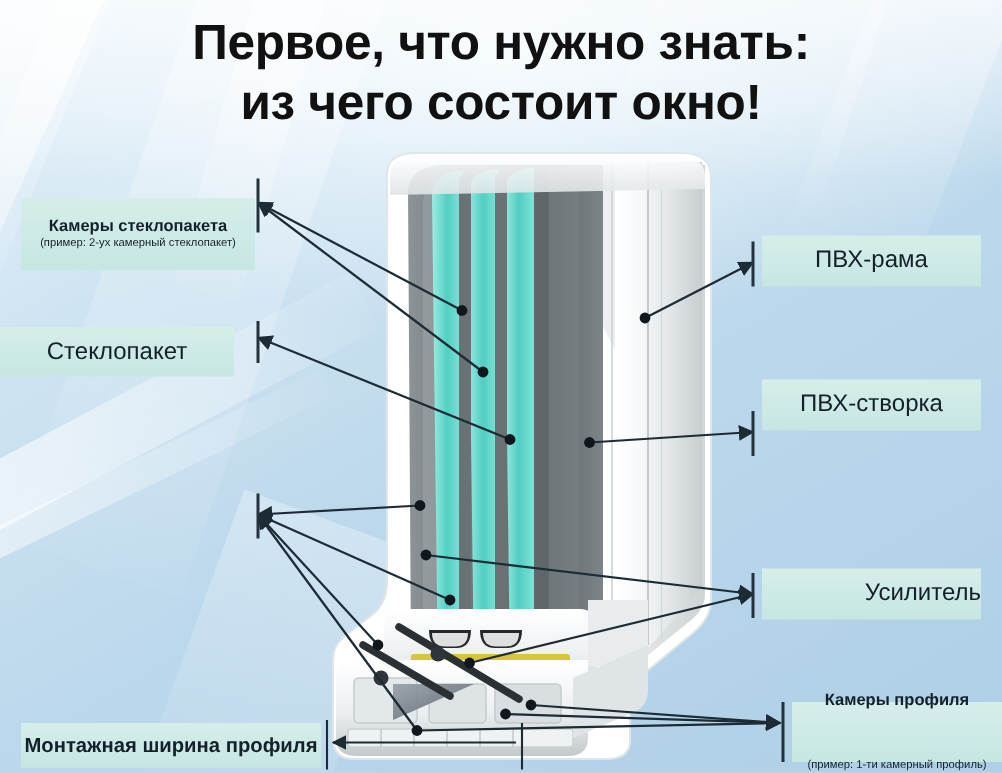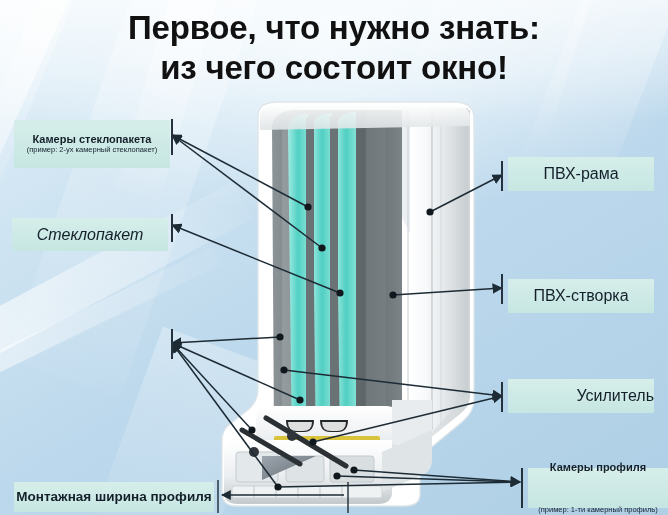--- a/index.html
+++ b/index.html
@@ -240,43 +240,43 @@
       <circle cx="354" cy="470" r="3.6"></circle>
     </g>
 
     <g stroke="#1d2b35" stroke-width="1.4" fill="none">
       <path d="M218 480 L218 513"></path>
       <path d="M348 482 L348 513"></path>
       <path d="M222 495 L344 495" marker-start="url(#arrow)"></path>
     </g>
   </svg>
 
-  <div class="chip small" style="left:14px;top:120px;width:156px;height:48px;padding:3px 4px;">
+  <div class="chip small" style="left:14px;top:132px;width:156px;height:48px;padding:3px 4px;">
     <span class="main">Камеры стеклопакета</span>
     <span class="sub">(пример: 2-ух камерный стеклопакет)</span>
   </div>
   <div class="tick" style="left:171px;top:119px;height:36px;"></div>
 
-  <div class="chip" style="left:12px;top:218px;width:156px;height:33px;font-style:italic;">
+  <div class="chip" style="left:0;top:218px;width:156px;height:33px;">
     <span class="main">Стеклопакет</span>
   </div>
   <div class="tick" style="left:171px;top:214px;height:28px;"></div>
 
   <div class="tick" style="left:171px;top:329px;height:30px;"></div>
 
   <div class="chip strong" style="left:14px;top:482px;width:200px;height:30px;">
     <span class="main">Монтажная ширина профиля</span>
   </div>
 
   <div class="chip" style="left:508px;top:157px;width:146px;height:34px;">
     <span class="main">ПВХ-рама</span>
   </div>
   <div class="tick" style="left:501px;top:161px;height:30px;"></div>
 
-  <div class="chip" style="left:508px;top:279px;width:146px;height:34px;text-align:center;">
+  <div class="chip" style="left:508px;top:253px;width:146px;height:34px;text-align:center;">
     <span class="main">ПВХ-створка</span>
   </div>
   <div class="tick" style="left:501px;top:274px;height:30px;"></div>
 
   <div class="chip" style="left:508px;top:379px;width:146px;height:34px;align-items:flex-end;">
     <span class="main">Усилитель</span>
   </div>
   <div class="tick" style="left:501px;top:382px;height:30px;"></div>
 
   <div class="chip small" style="left:528px;top:468px;width:140px;height:40px;padding:2px 3px;gap:32px;">

